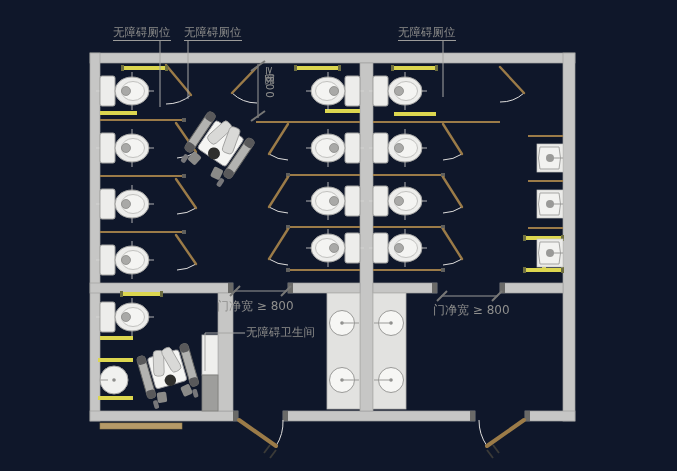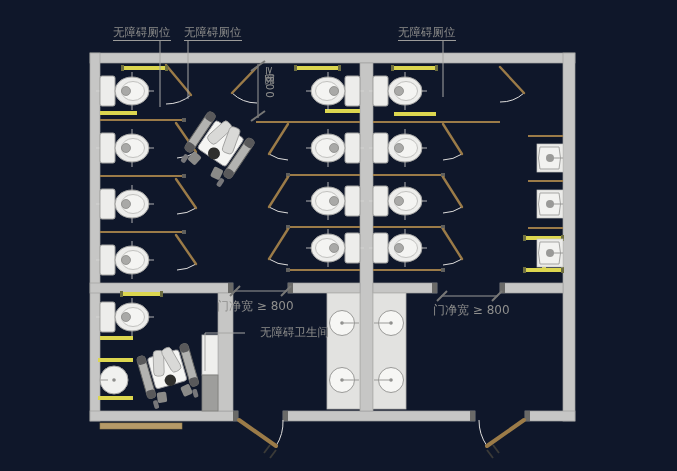--- a/index.html
+++ b/index.html
@@ -263,14 +263,14 @@
     <path d="M245,333 L205,333 L205,371"></path>
   </g>
 </svg>
 
 <div class="ann underlined" style="left:113px;top:25px;">无障碍厕位</div>
 <div class="ann underlined" style="left:184px;top:25px;">无障碍厕位</div>
 <div class="ann underlined" style="left:398px;top:25px;">无障碍厕位</div>
 <div class="ann vtext" style="left:263px;top:64px;height:58px;">门宽≥800</div>
 <div class="ann dim" style="left:217px;top:299px;">门净宽 ≥ 800</div>
 <div class="ann dim" style="left:433px;top:303px;">门净宽 ≥ 800</div>
-<div class="ann" style="left:246px;top:325px;margin-left:14px;">无障碍卫生间</div>
+<div class="ann" style="left:246px;top:325px;">无障碍卫生间</div>
 </div>
 
 </body></html>

